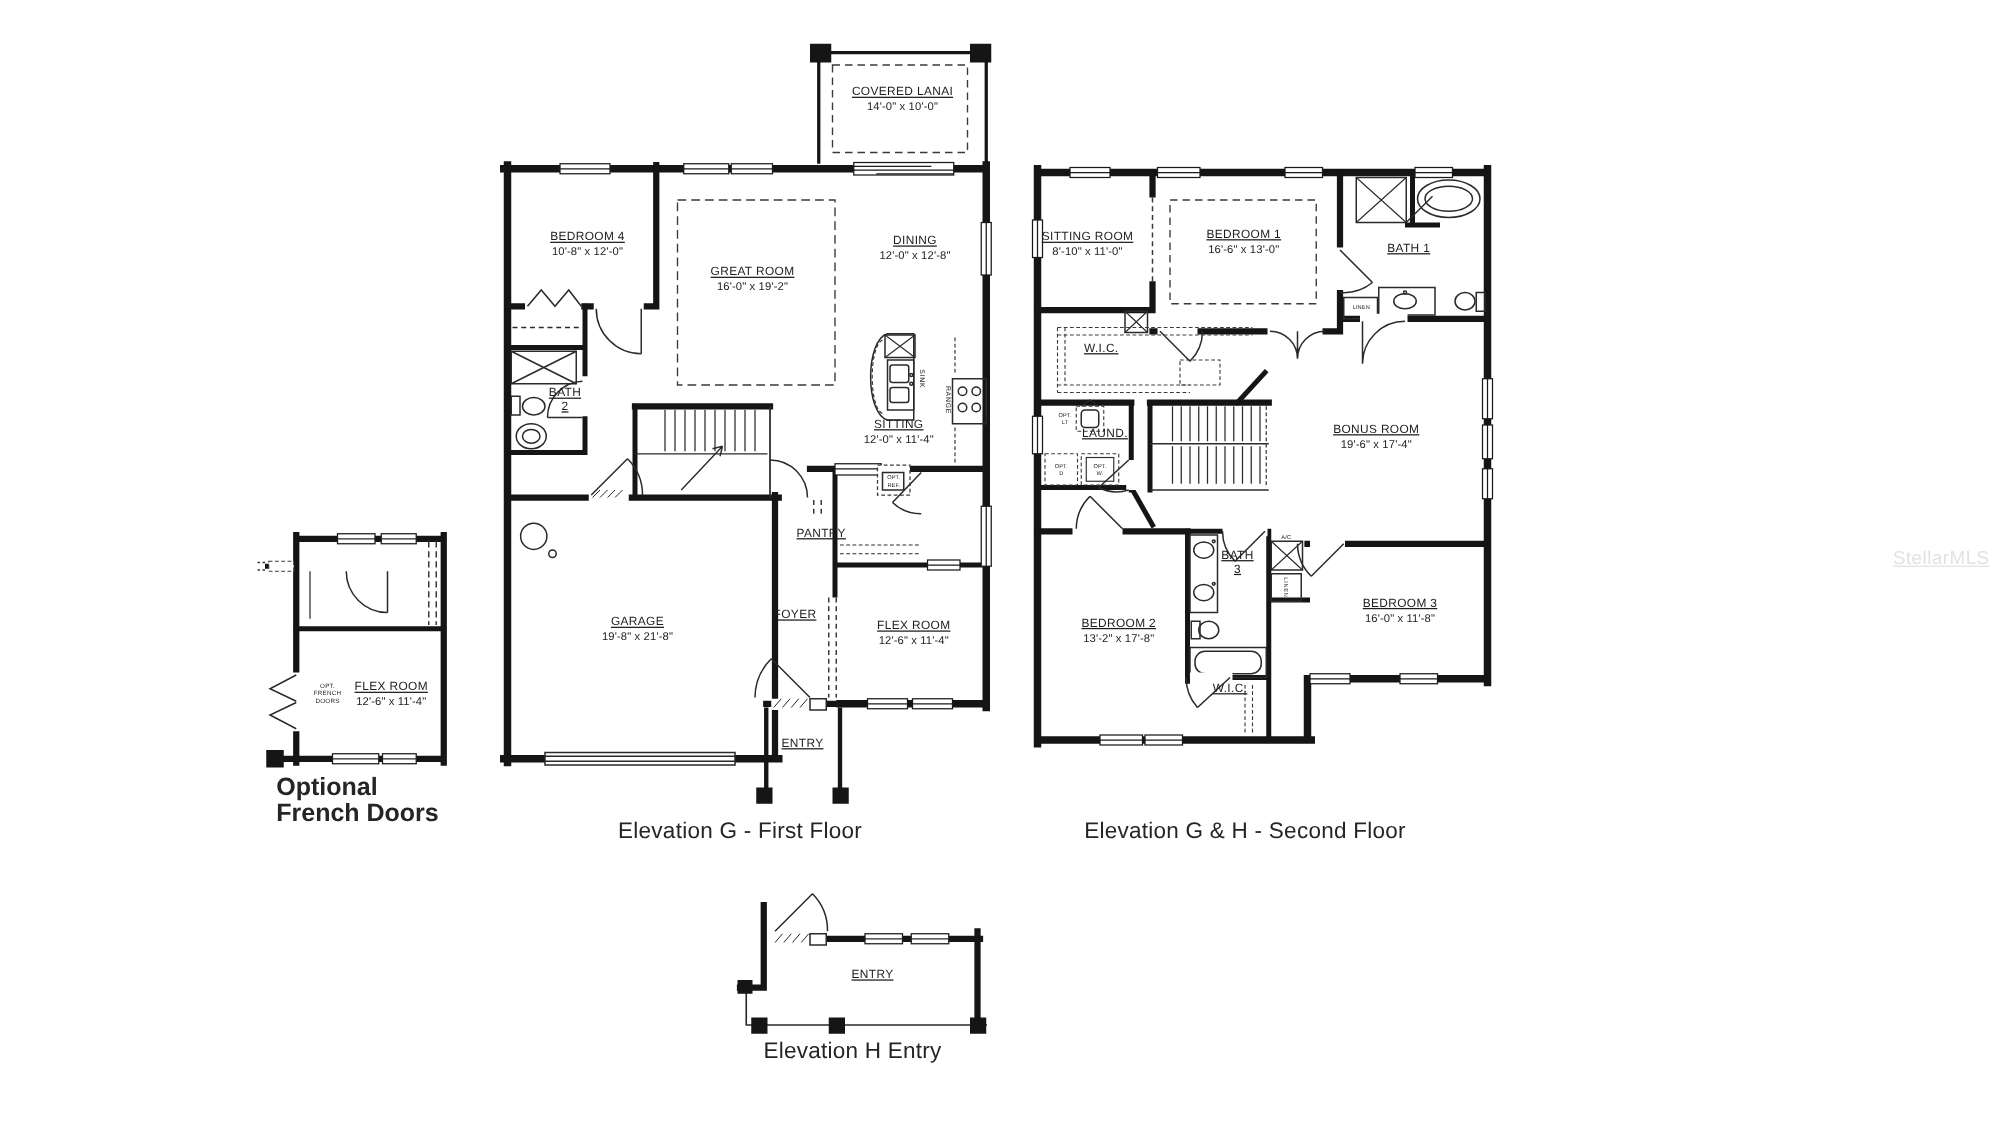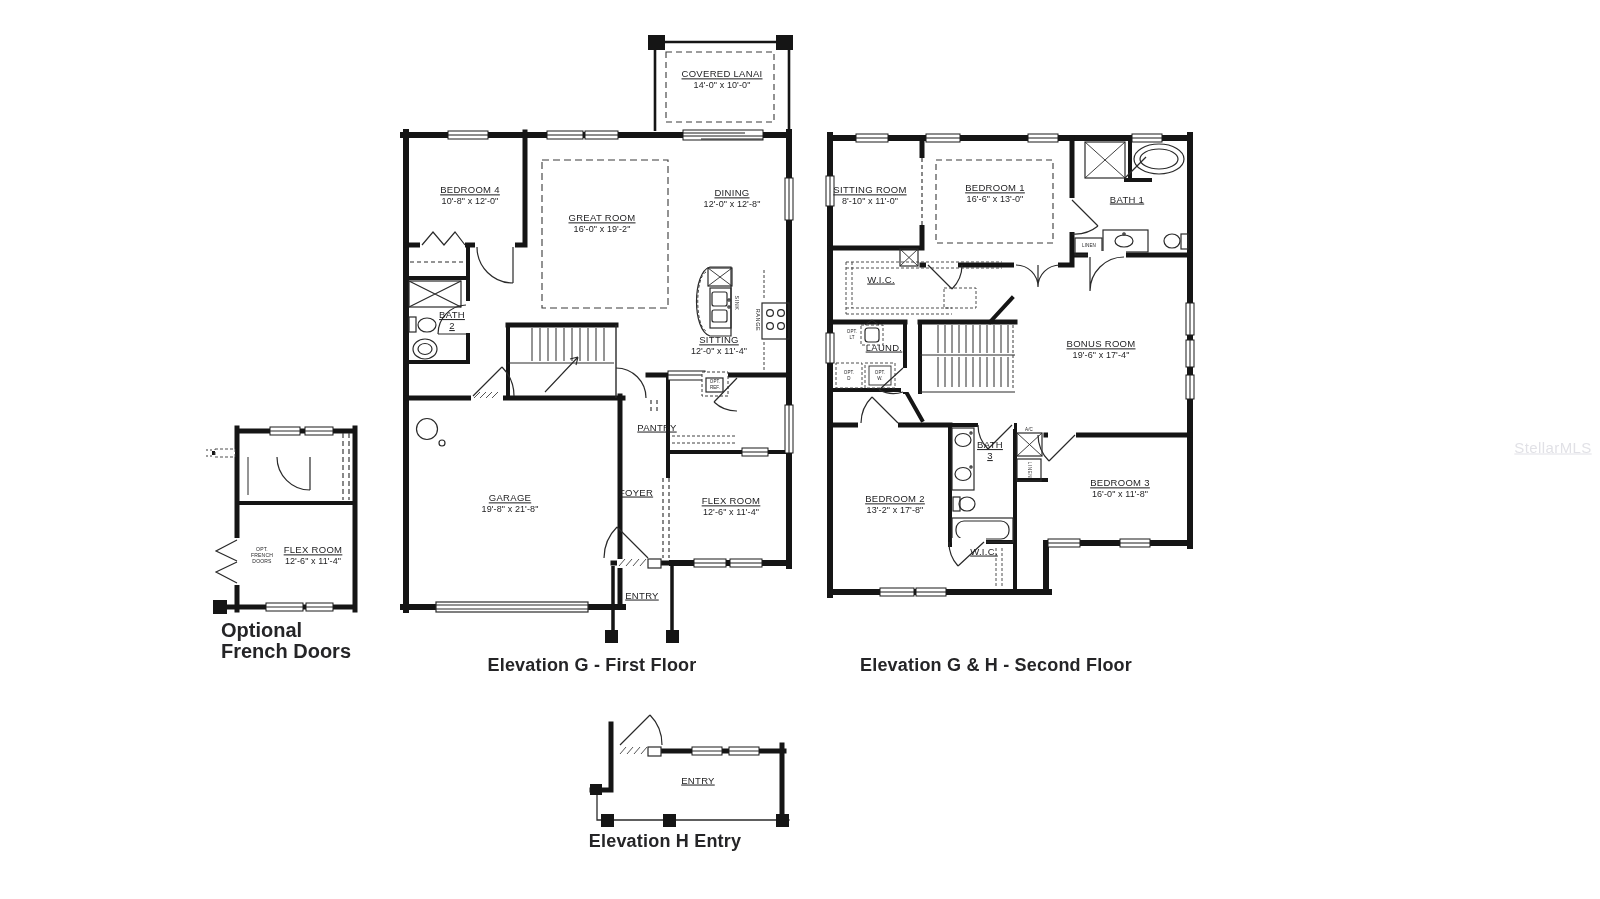--- a/index.html
+++ b/index.html
@@ -5,21 +5,21 @@
   html,body{margin:0;padding:0;background:#ffffff;}
   .canvas{position:relative;width:1600px;height:899px;background:#ffffff;overflow:hidden;
           font-family:"Liberation Sans",sans-serif;}
   svg{position:absolute;left:0;top:0;}
   .lbl{position:absolute;transform:translate(-50%,-50%);text-align:center;color:#1d1d1f;white-space:nowrap;line-height:1.15;}
   .rn{font-size:9.5px;letter-spacing:.3px;text-decoration:underline;font-weight:500;}
   .rd{font-size:9px;letter-spacing:.1px;}
   .tiny{font-size:5px;letter-spacing:.2px;line-height:1.2;}
   .tiny2{font-size:4.5px;letter-spacing:.1px;line-height:1.25;}
   .vlbl{position:absolute;transform:translate(-50%,-50%) rotate(90deg);font-size:5.5px;letter-spacing:.6px;color:#1d1d1f;}
-  .caption{position:absolute;transform:translate(-50%,-50%);font-size:18px;font-weight:700;color:#252527;letter-spacing:.2px;white-space:nowrap;}
+  .caption{position:absolute;transform:translate(-50%,-50%);font-size:18px;font-weight:400;color:#252527;letter-spacing:.2px;white-space:nowrap;}
   .caption-lg{position:absolute;transform:translate(-50%,-50%);font-size:20px;font-weight:700;color:#252527;text-align:left;white-space:nowrap;line-height:1.05;}
   .watermark{position:absolute;transform:translate(-50%,-50%);font-size:15px;color:#c9c9d2;opacity:.55;letter-spacing:.4px;text-decoration:underline;}
 </style>
 </head>
 <body>
 
 <div class="canvas">
 
 <svg width="1600" height="899" viewBox="0 0 1600 899">
 
@@ -409,17 +409,17 @@
 <div class="lbl" style="left:698px;top:781px">
   <div class="rn">ENTRY</div>
 </div>
 
 <div class="caption-lg" style="left:286px;top:641px">
   <div>Optional</div>
   <div>French Doors</div>
 </div>
 <div class="caption" style="left:592px;top:665px">Elevation G - First Floor</div>
 <div class="caption" style="left:996px;top:665px">Elevation G &amp; H - Second Floor</div>
-<div class="caption" style="left:665px;top:841px">Elevation H Entry</div>
+<div class="caption" style="left:682px;top:841px">Elevation H Entry</div>
 
 <div class="watermark" style="left:1553px;top:447px">StellarMLS</div>
 
 </div>
 
 </body></html>

